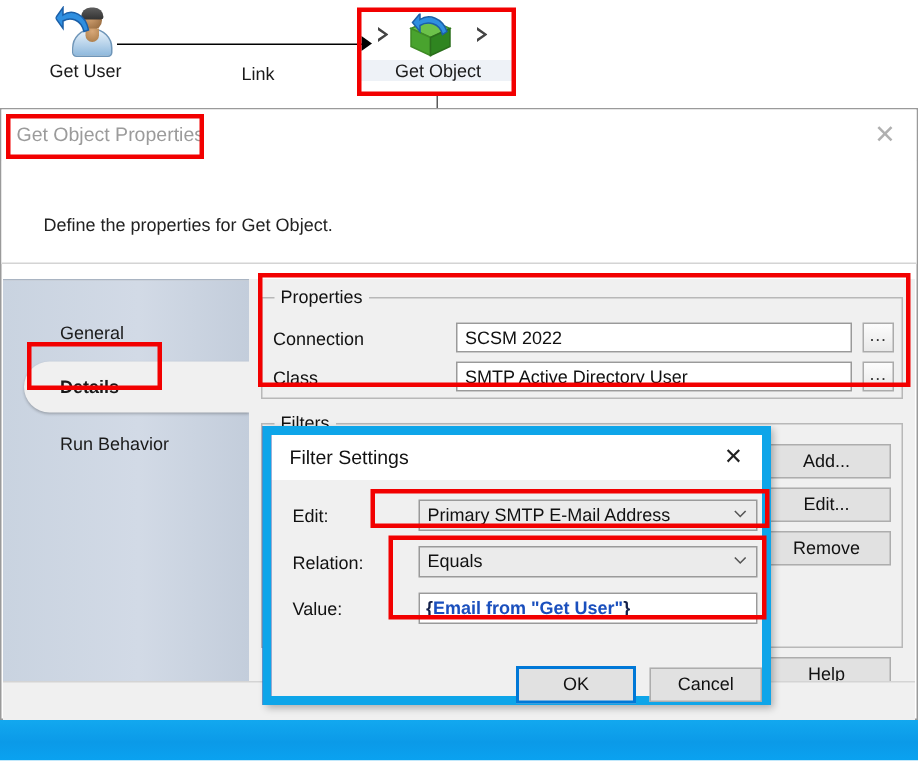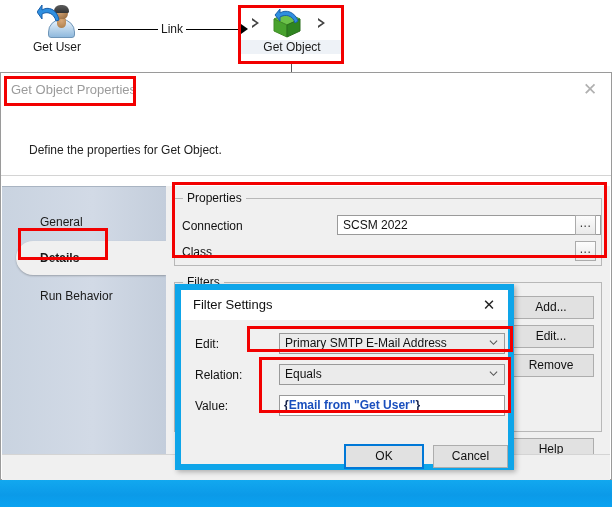--- a/index.html
+++ b/index.html
@@ -66,20 +66,21 @@
     background: transparent;
     clip-path: polygon(0 0, 100% 50%, 0 100%, 0 78%, 62% 50%, 0 22%);
     border: none; background: #444;
   }
 
   .wf-line { position: absolute; background: #000; height: 1px; }
   .wf-vline { position: absolute; background: #5a5a5a; width: 1px; }
   .link-text {
     position: absolute; font-size: 12px; color: #1a1a1a; background: #fff;
     padding: 0 3px;
+    margin-top: 20px;
   }
 
   
   .dialog {
     position: absolute; left: 0; top: 72px; width: 612px; height: 408px;
     background: #ffffff; border: 1px solid #9a9a9a; box-sizing: border-box;
   }
   .dlg-titlebar {
     position: absolute; left: 0; top: 0; right: 0; height: 34px;
     background: #ffffff;
@@ -298,24 +299,25 @@
       <div class="nav-item active" style="top:54px;">Details</div>
       <div class="nav-item" style="top:92px;">Run Behavior</div>
     </div>
 
     <div class="content">
 
       <div class="groupbox" style="left:8px; top:12px; width:428px; height:68px;">
         <div class="gb-title">Properties</div>
       </div>
       <div class="field-label" style="left:16px; top:33px;">Connection</div>
-      <div class="tbox" style="left:138px; top:29px; width:264px;margin-left:33px;">SCSM 2022</div>
+      <div class="tbox" style="left:138px; top:29px; width:264px;">SCSM 2022</div>
       <div class="ellipsis-btn" style="left:409px; top:29px;">...</div>
 
       <div class="field-label" style="left:16px; top:59px;">Class</div>
+      <div class="tbox" style="left:138px; top:55px; width:264px;">SMTP Active Directory User</div>
       <div class="ellipsis-btn" style="left:409px; top:55px;">...</div>
 
       <div class="groupbox" style="left:8px; top:96px; width:428px; height:150px;">
         <div class="gb-title">Filters</div>
       </div>
       <div class="listbox" style="left:16px; top:110px; width:316px; height:126px;"></div>
 
       <div class="btn" style="left:342px; top:110px; width:86px;">Add...</div>
       <div class="btn" style="left:342px; top:139px; width:86px;">Edit...</div>
       <div class="btn" style="left:342px; top:168px; width:86px;">Remove</div>

